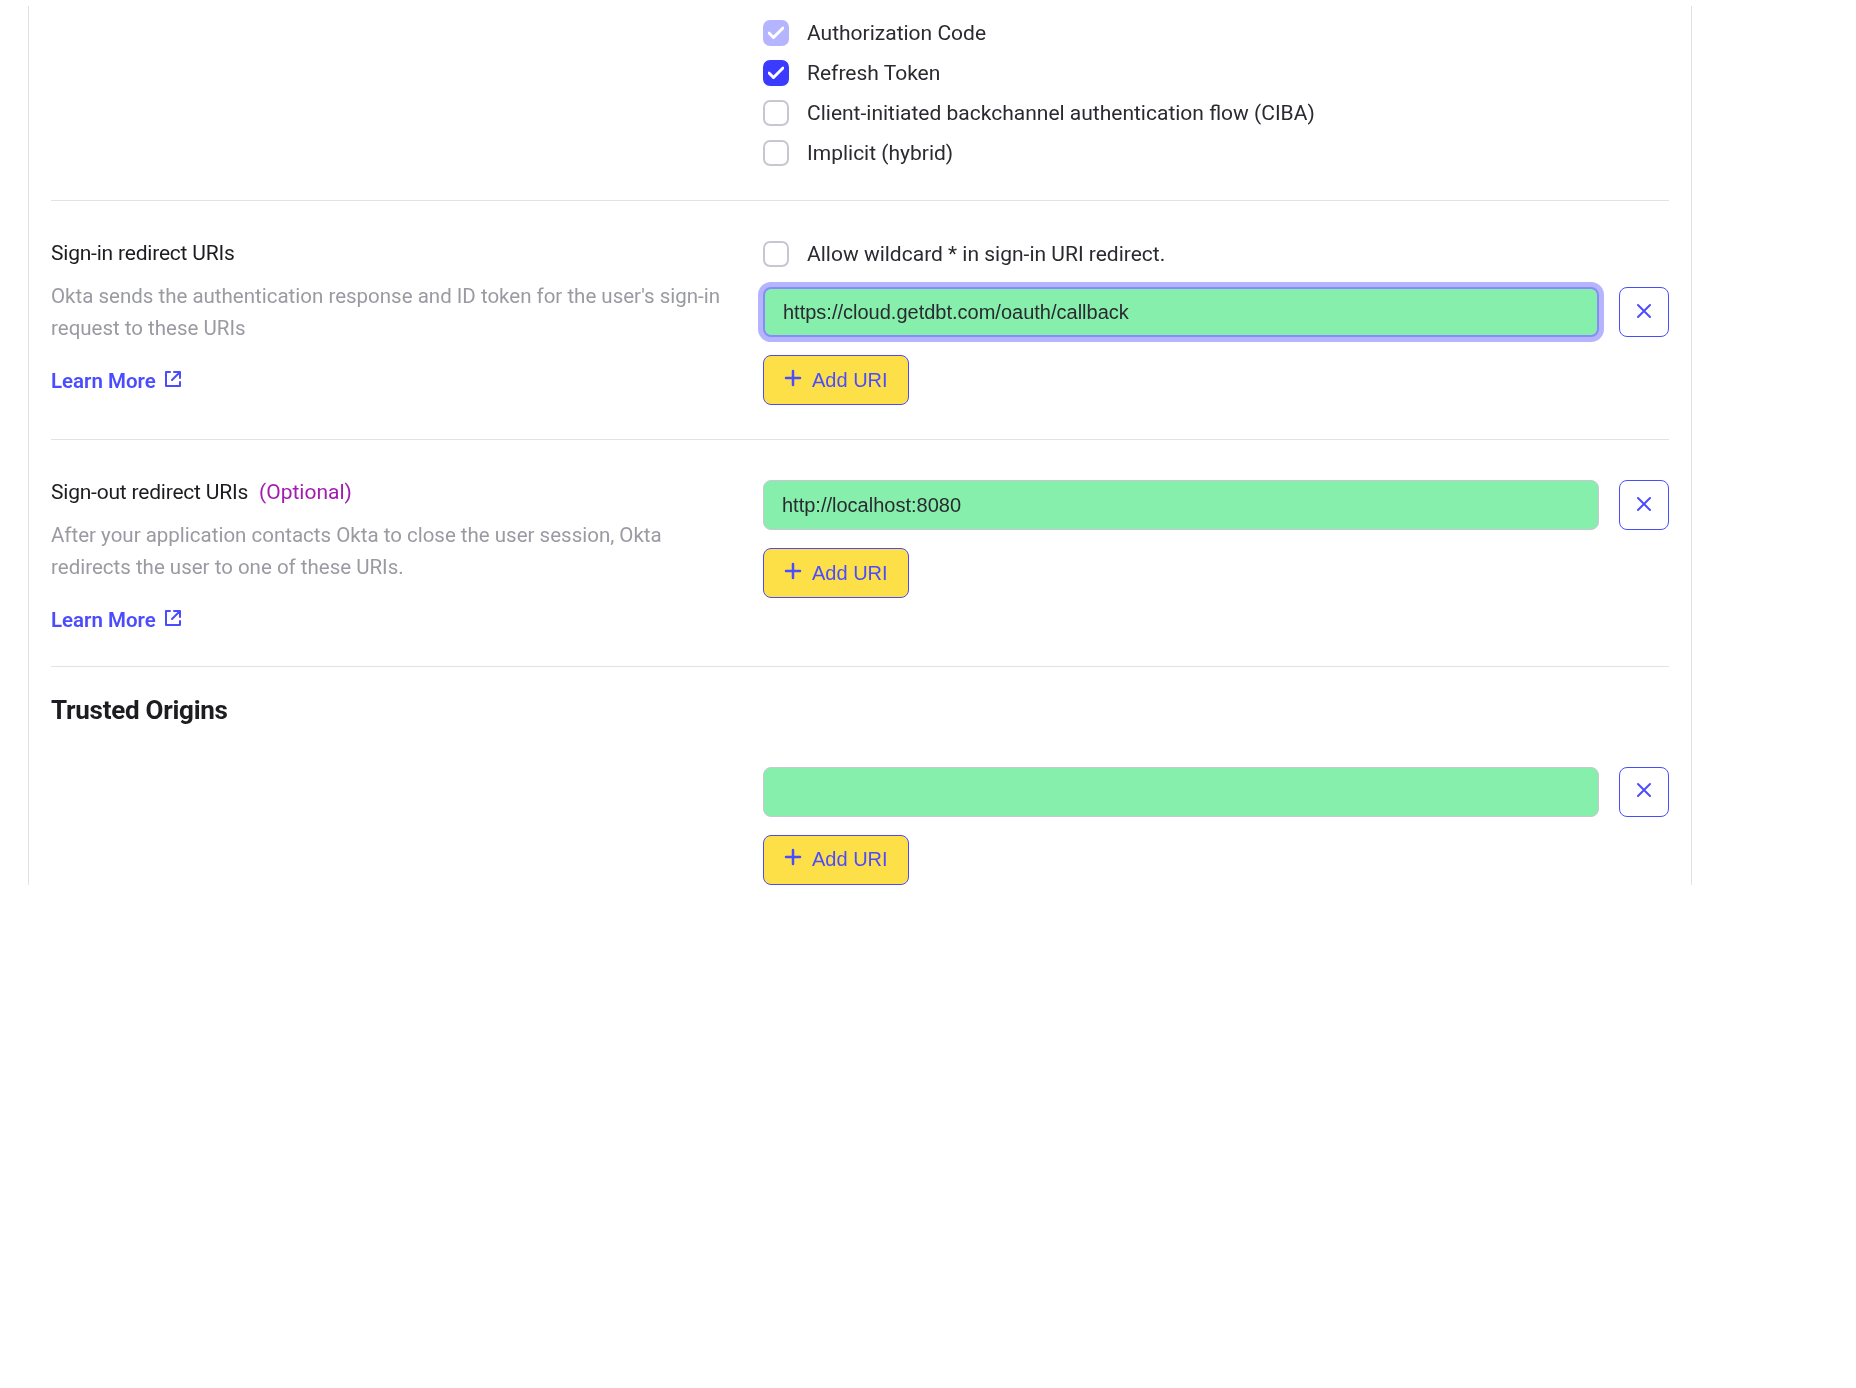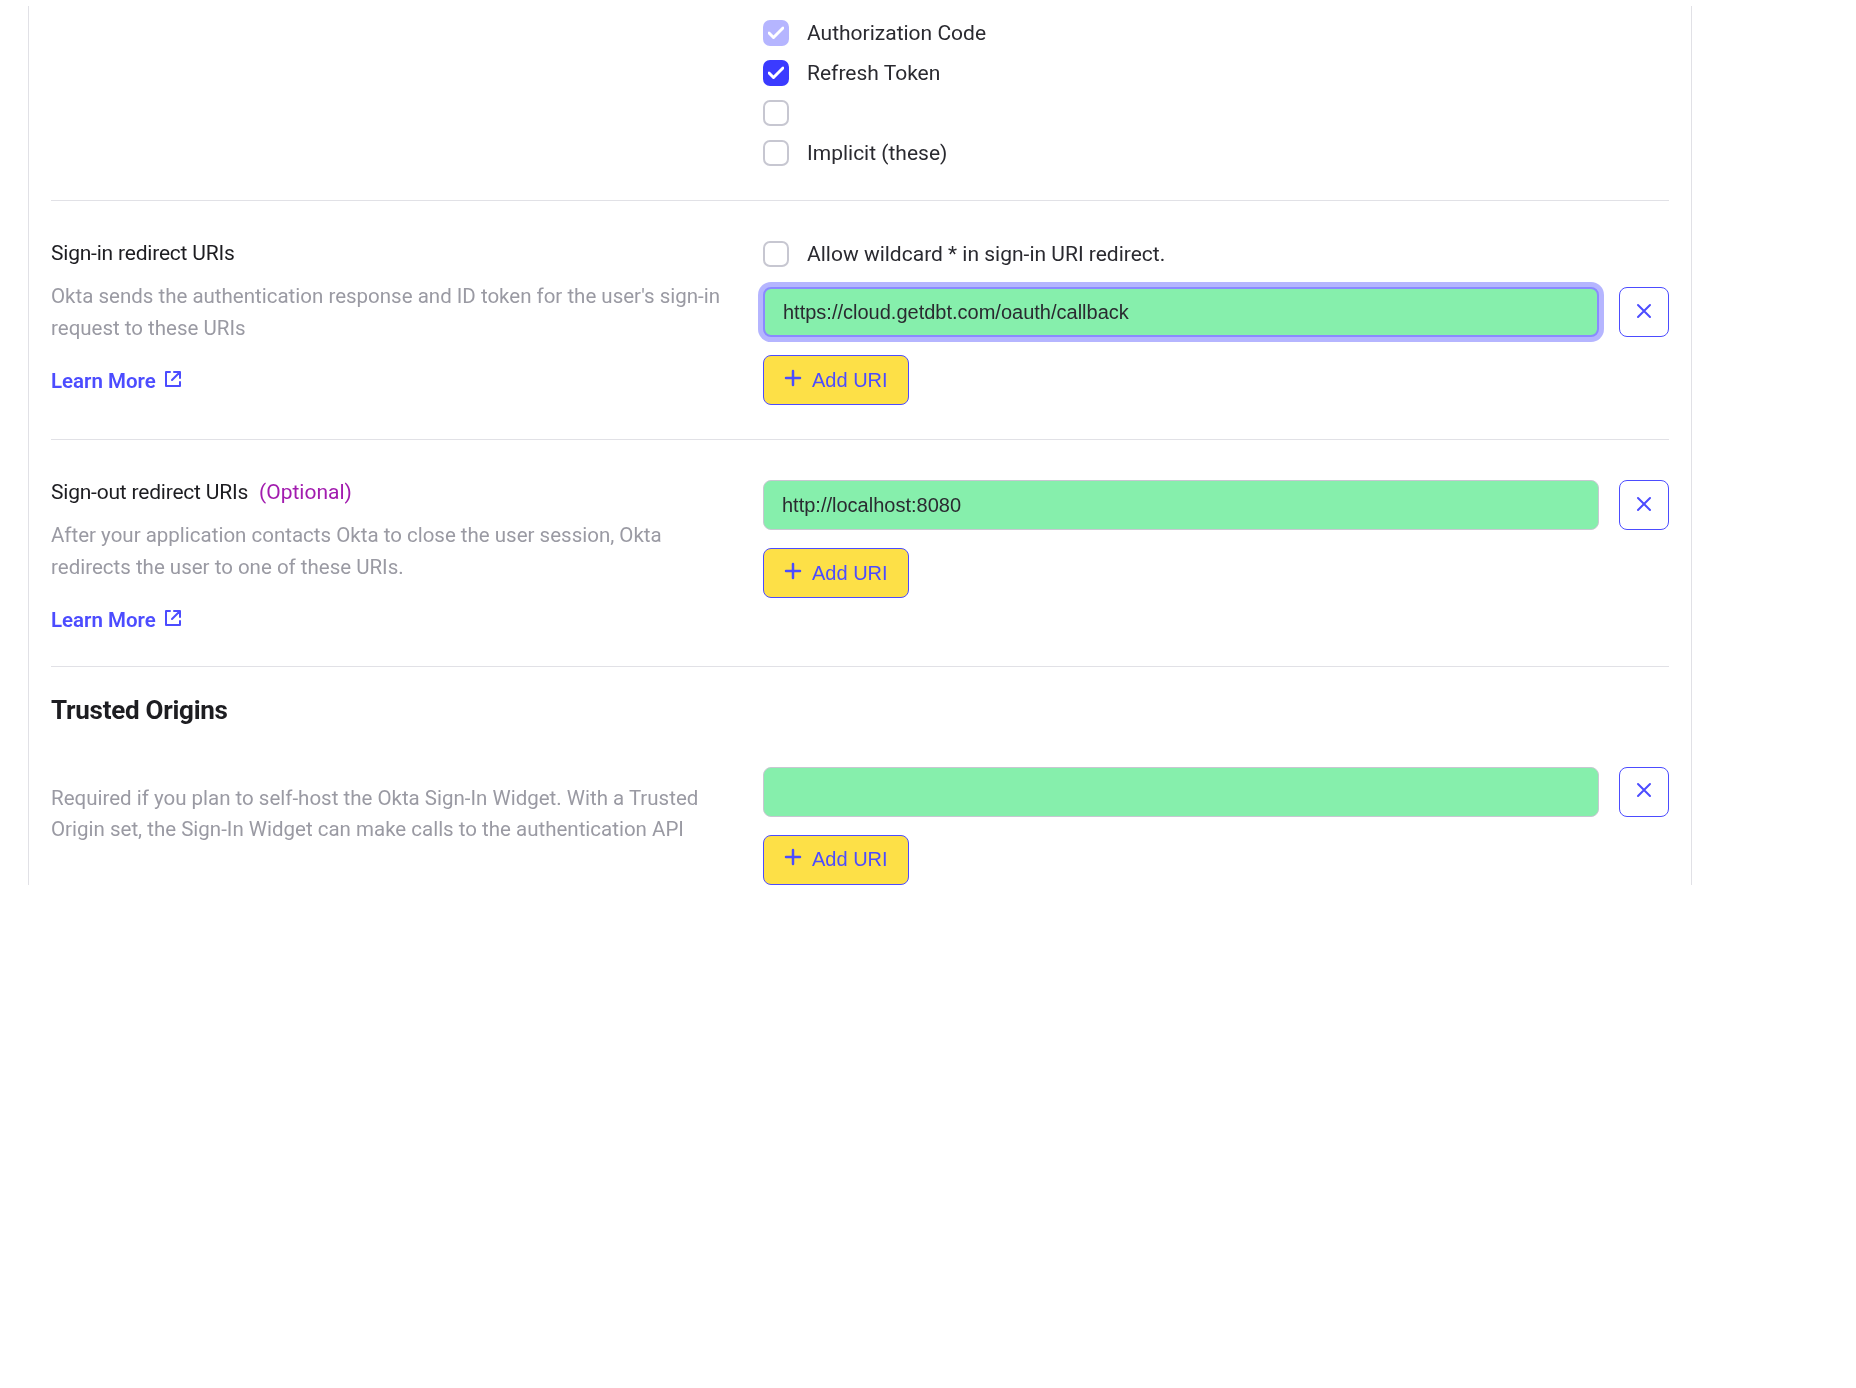--- a/index.html
+++ b/index.html
@@ -158,26 +158,27 @@
               <svg viewBox="0 0 16 14">
                   <path d="M1 7 L5.5 11.5 L15 2" stroke="#fff" stroke-width="3" fill="none" stroke-linecap="round" stroke-linejoin="round"></path>
                 </svg>
             </div>
             <span class="cb-label">Refresh Token</span>
           </div>
           <div class="cb-item">
             <div class="cb">
               
             </div>
+            <span class="cb-label">Client-initiated backchannel authentication flow (CIBA)</span>
           </div>
           <div class="cb-item">
             <div class="cb">
               
             </div>
-            <span class="cb-label">Implicit (these)</span>
+            <span class="cb-label">Implicit (hybrid)</span>
           </div>
         </div>
       </div>
     </div>
 
     <div class="row">
       <div class="left">
         <div class="label">Sign-in redirect URIs</div>
         <div class="desc">Okta sends the authentication response and ID token for the user's sign-in request to these URIs</div>
         <a class="learn-more" href="#">
@@ -252,21 +253,20 @@
           </span>
           <span>Add URI</span>
         </button>
       </div>
     </div>
 
     <div class="section-title">Trusted Origins</div>
 
     <div class="row" style="border-bottom:none;margin-bottom:0;padding-bottom:0;">
       <div class="left">
-        <div class="desc">Required if you plan to self-host the Okta Sign-In Widget. With a Trusted Origin set, the Sign-In Widget can make calls to the authentication API</div>
       </div>
       <div class="right">
         <div class="uri-row">
           <input class="uri-input" type="text" value="" style="">
           <button class="x-btn">
             <span>
               <svg viewBox="0 0 16 16">
                   <path d="M2 2 L14 14 M14 2 L2 14" stroke="#4c4cff" stroke-width="2" stroke-linecap="round"></path>
                 </svg>
             </span>

